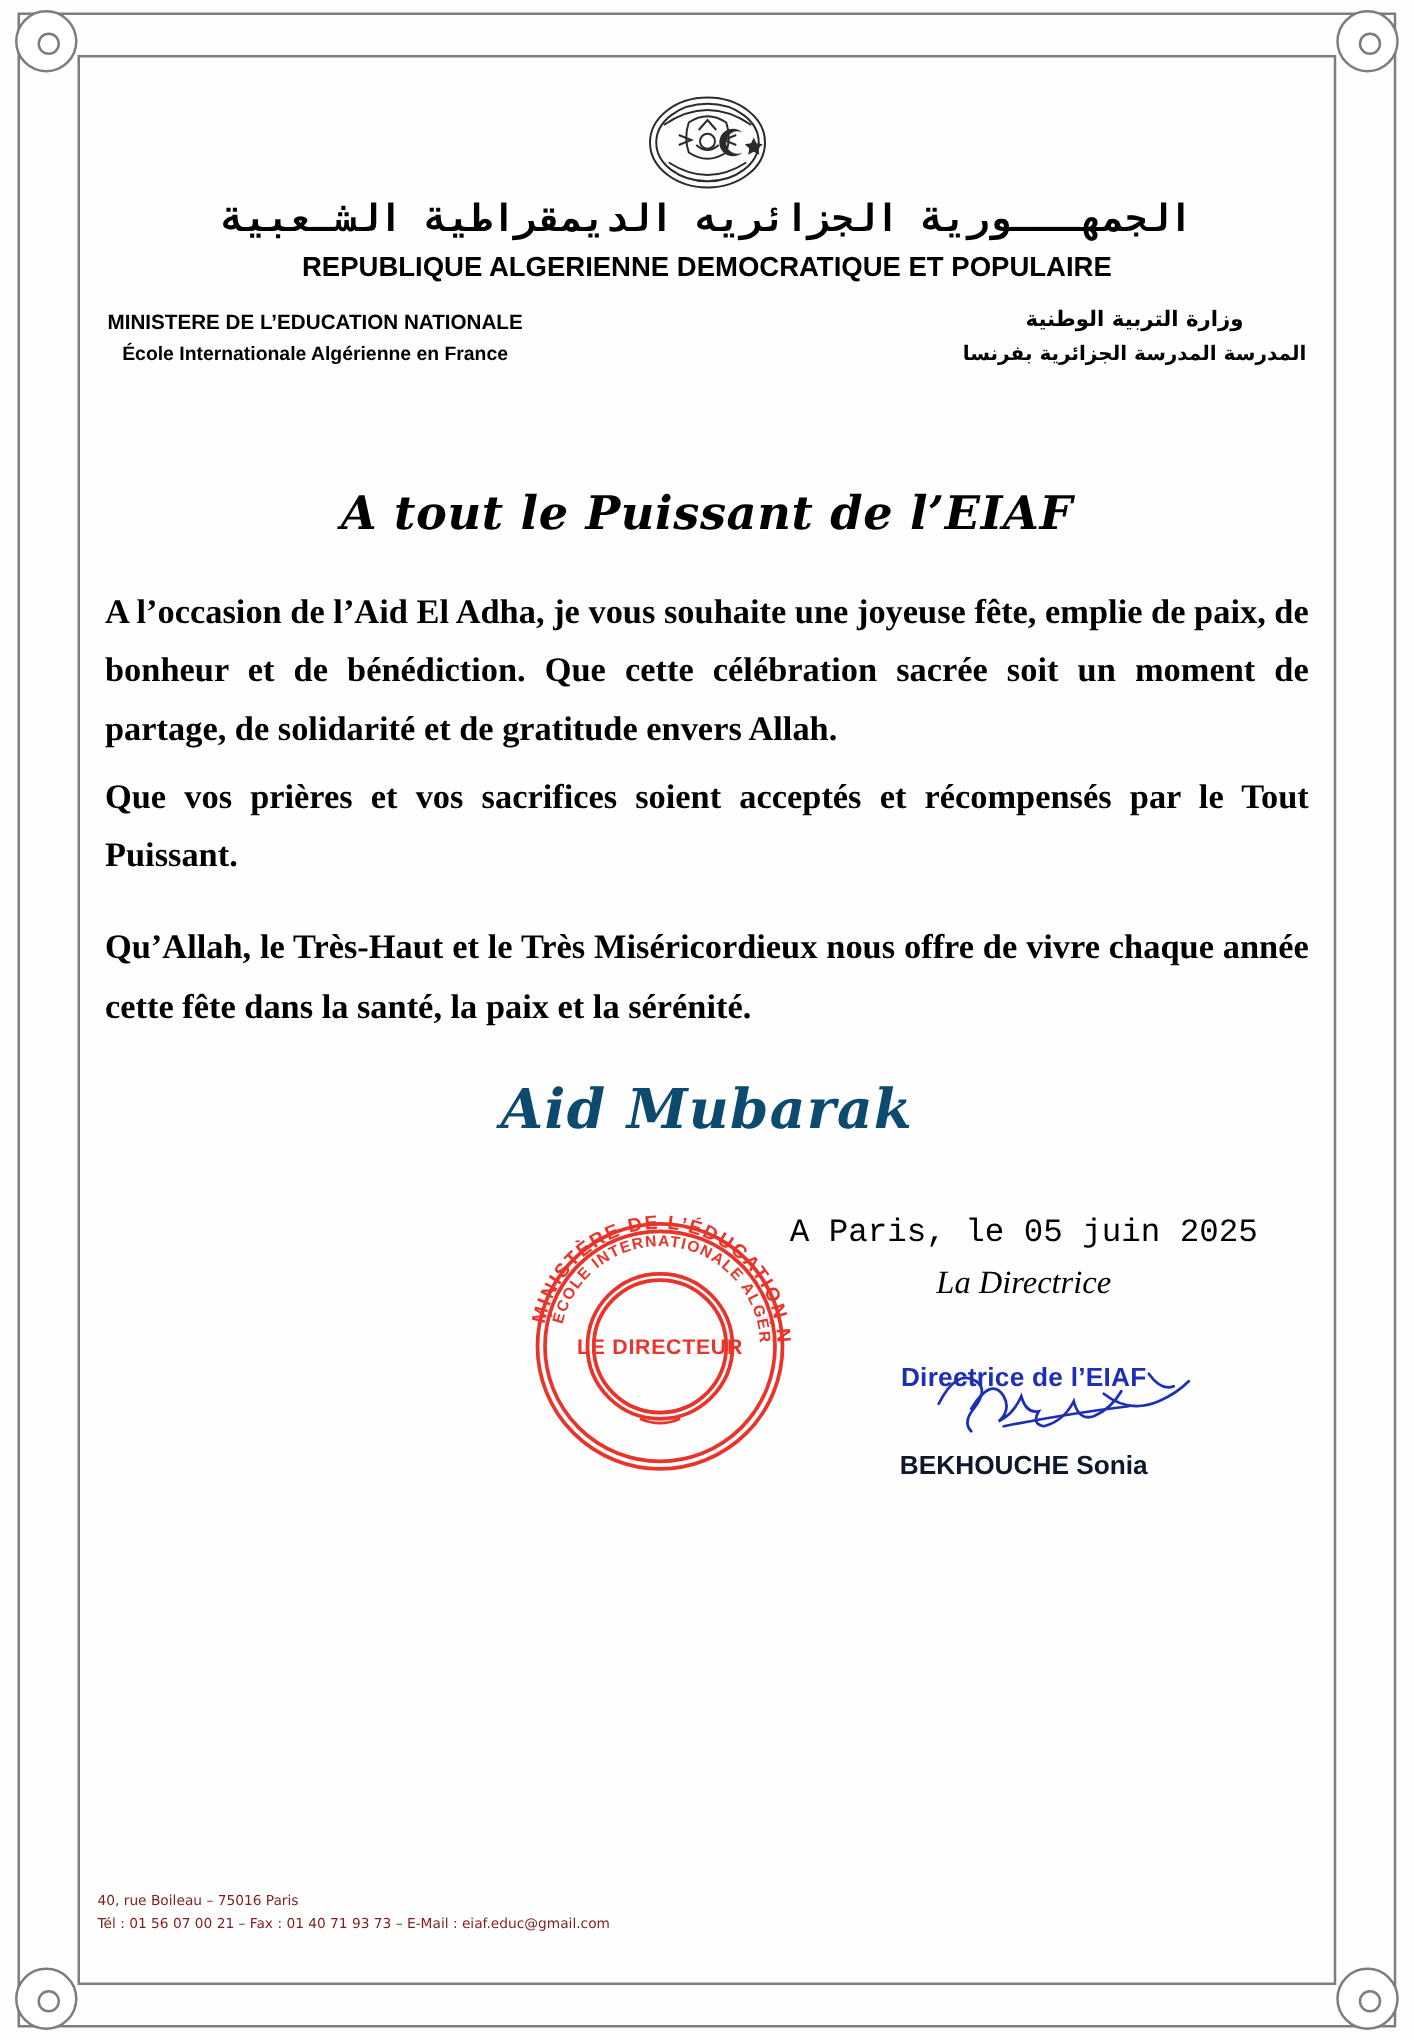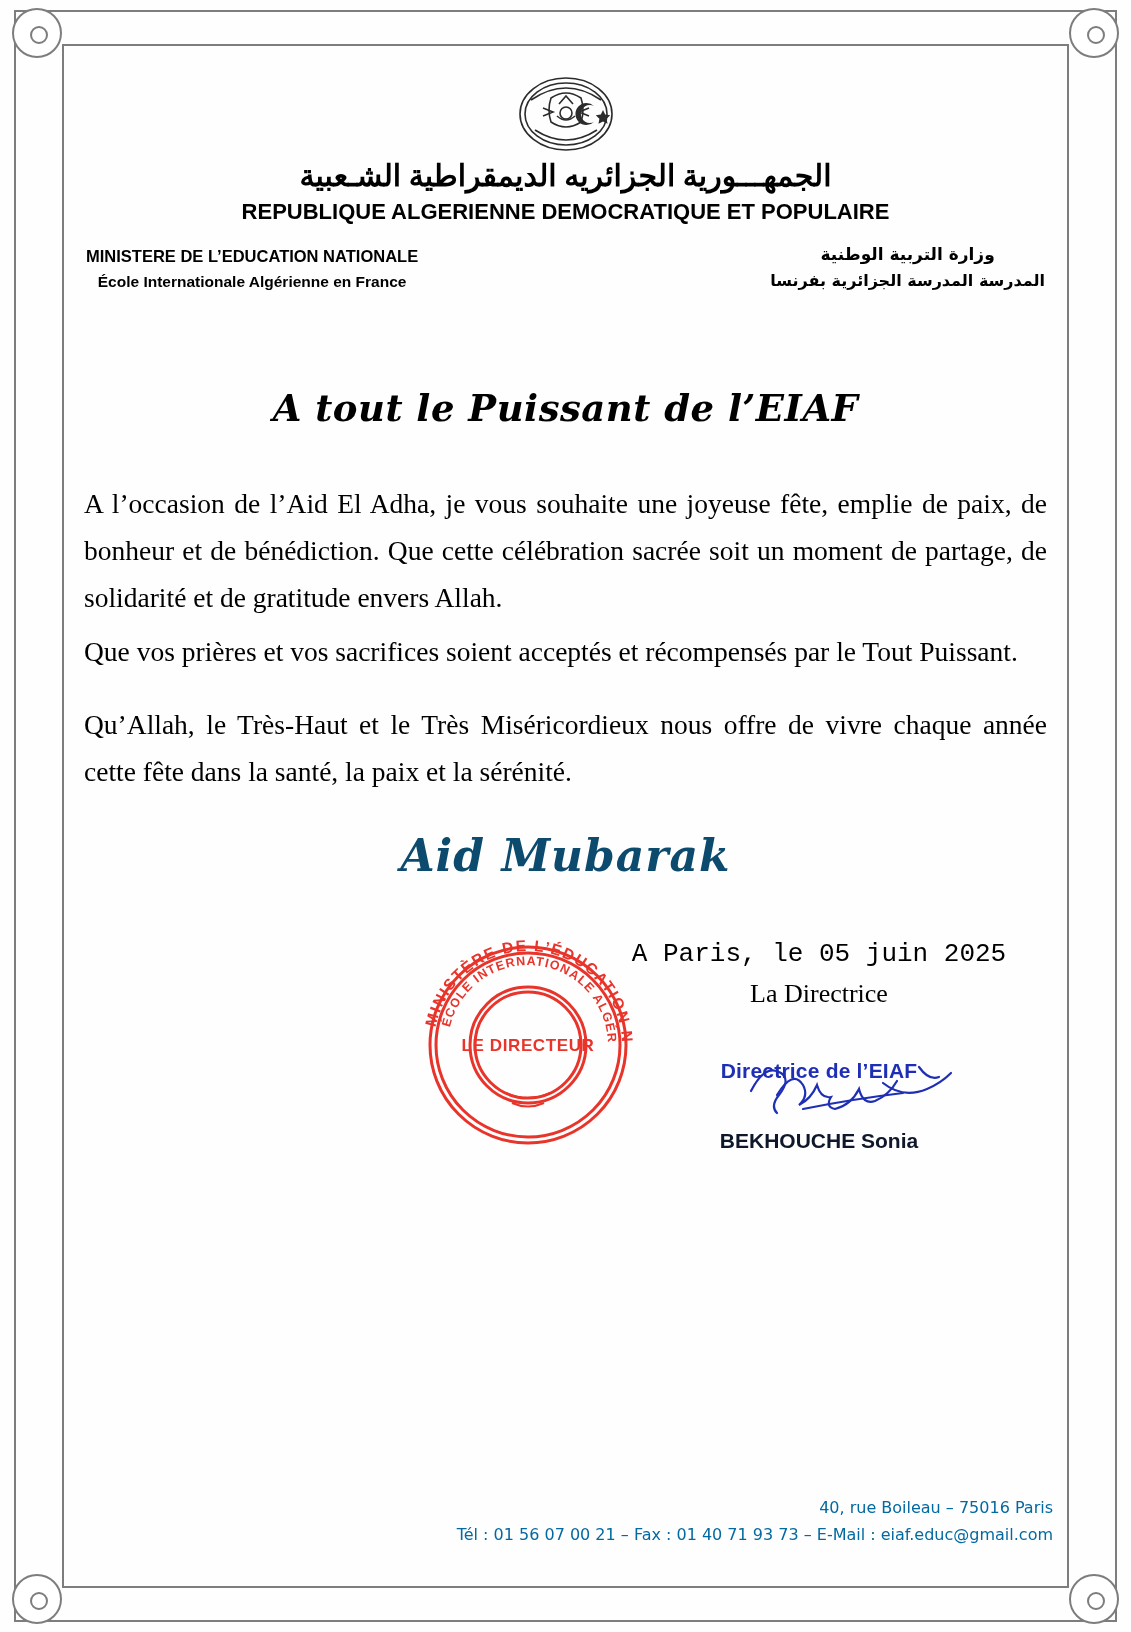--- a/index.html
+++ b/index.html
@@ -66,21 +66,21 @@
   .emblem {
     width: 110px;
     height: 86px;
     margin: 14px auto 2px;
     position: relative;
   }
   .emblem svg { display: block; }
 
   .ar-title {
     text-align: center;
-    font-family: Liberation Serif, serif;
+    font-family: Liberation Mono, monospace;
     font-weight: bold;
     font-size: 30px;
     letter-spacing: 0px;
     direction: rtl;
     margin-top: 2px;
   }
   .fr-title {
     text-align: center;
     font-family: "Liberation Sans", sans-serif;
     font-weight: bold;
@@ -116,22 +116,23 @@
   .salutation {
     text-align: center;
     margin-top: 92px;
     font-family: "DejaVu Serif", serif;
     font-style: italic;
     font-weight: bold;
     font-size: 37px;
     letter-spacing: 0.5px;
   }
   .paragraphs {
-    margin-top: 50px;
+    margin-top: 33px;
     padding: 0 6px;
+    font-weight: bold;
   }
   .para {
     font-family: "Liberation Serif", serif;
     font-size: 27.5px;
     line-height: 1.72;
     text-align: justify;
     text-justify: inter-word;
     margin: 0 0 6px 0;
   }
   .para.tight { margin-bottom: 0; }
@@ -163,20 +164,21 @@
   }
   .sign-date {
     font-family: Liberation Mono, monospace;
     font-size: 26px;
     line-height: 1.5;
   }
   .sign-role {
     font-family: "Liberation Serif", serif;
     font-size: 26px;
     line-height: 1.5;
+    font-style: italic;
   }
   .sign-stamp-title {
     margin-top: 46px;
     font-family: "Liberation Sans", sans-serif;
     font-weight: bold;
     font-size: 21px;
     color: #1f2fb5;
     letter-spacing: 0.2px;
   }
   .sign-name {
@@ -201,25 +203,25 @@
     top: -10px;
     width: 240px;
     height: 240px;
   }
 
   
   .footer {
     position: absolute;
     left: 0; right: 0;
     bottom: 28px;
-    text-align: right;
+    text-align: left;
     font-family: "DejaVu Sans", sans-serif;
-    font-size: 16px;
+    font-size: 11px;
     line-height: 1.65;
-    color: #0369a1;
+    color: #7f1d1d;
   }
 </style>
 </head>
 <body>
 
 <div class="page">
 
   <div class="frame-outer"></div>
   <div class="frame-inner"></div>
 

